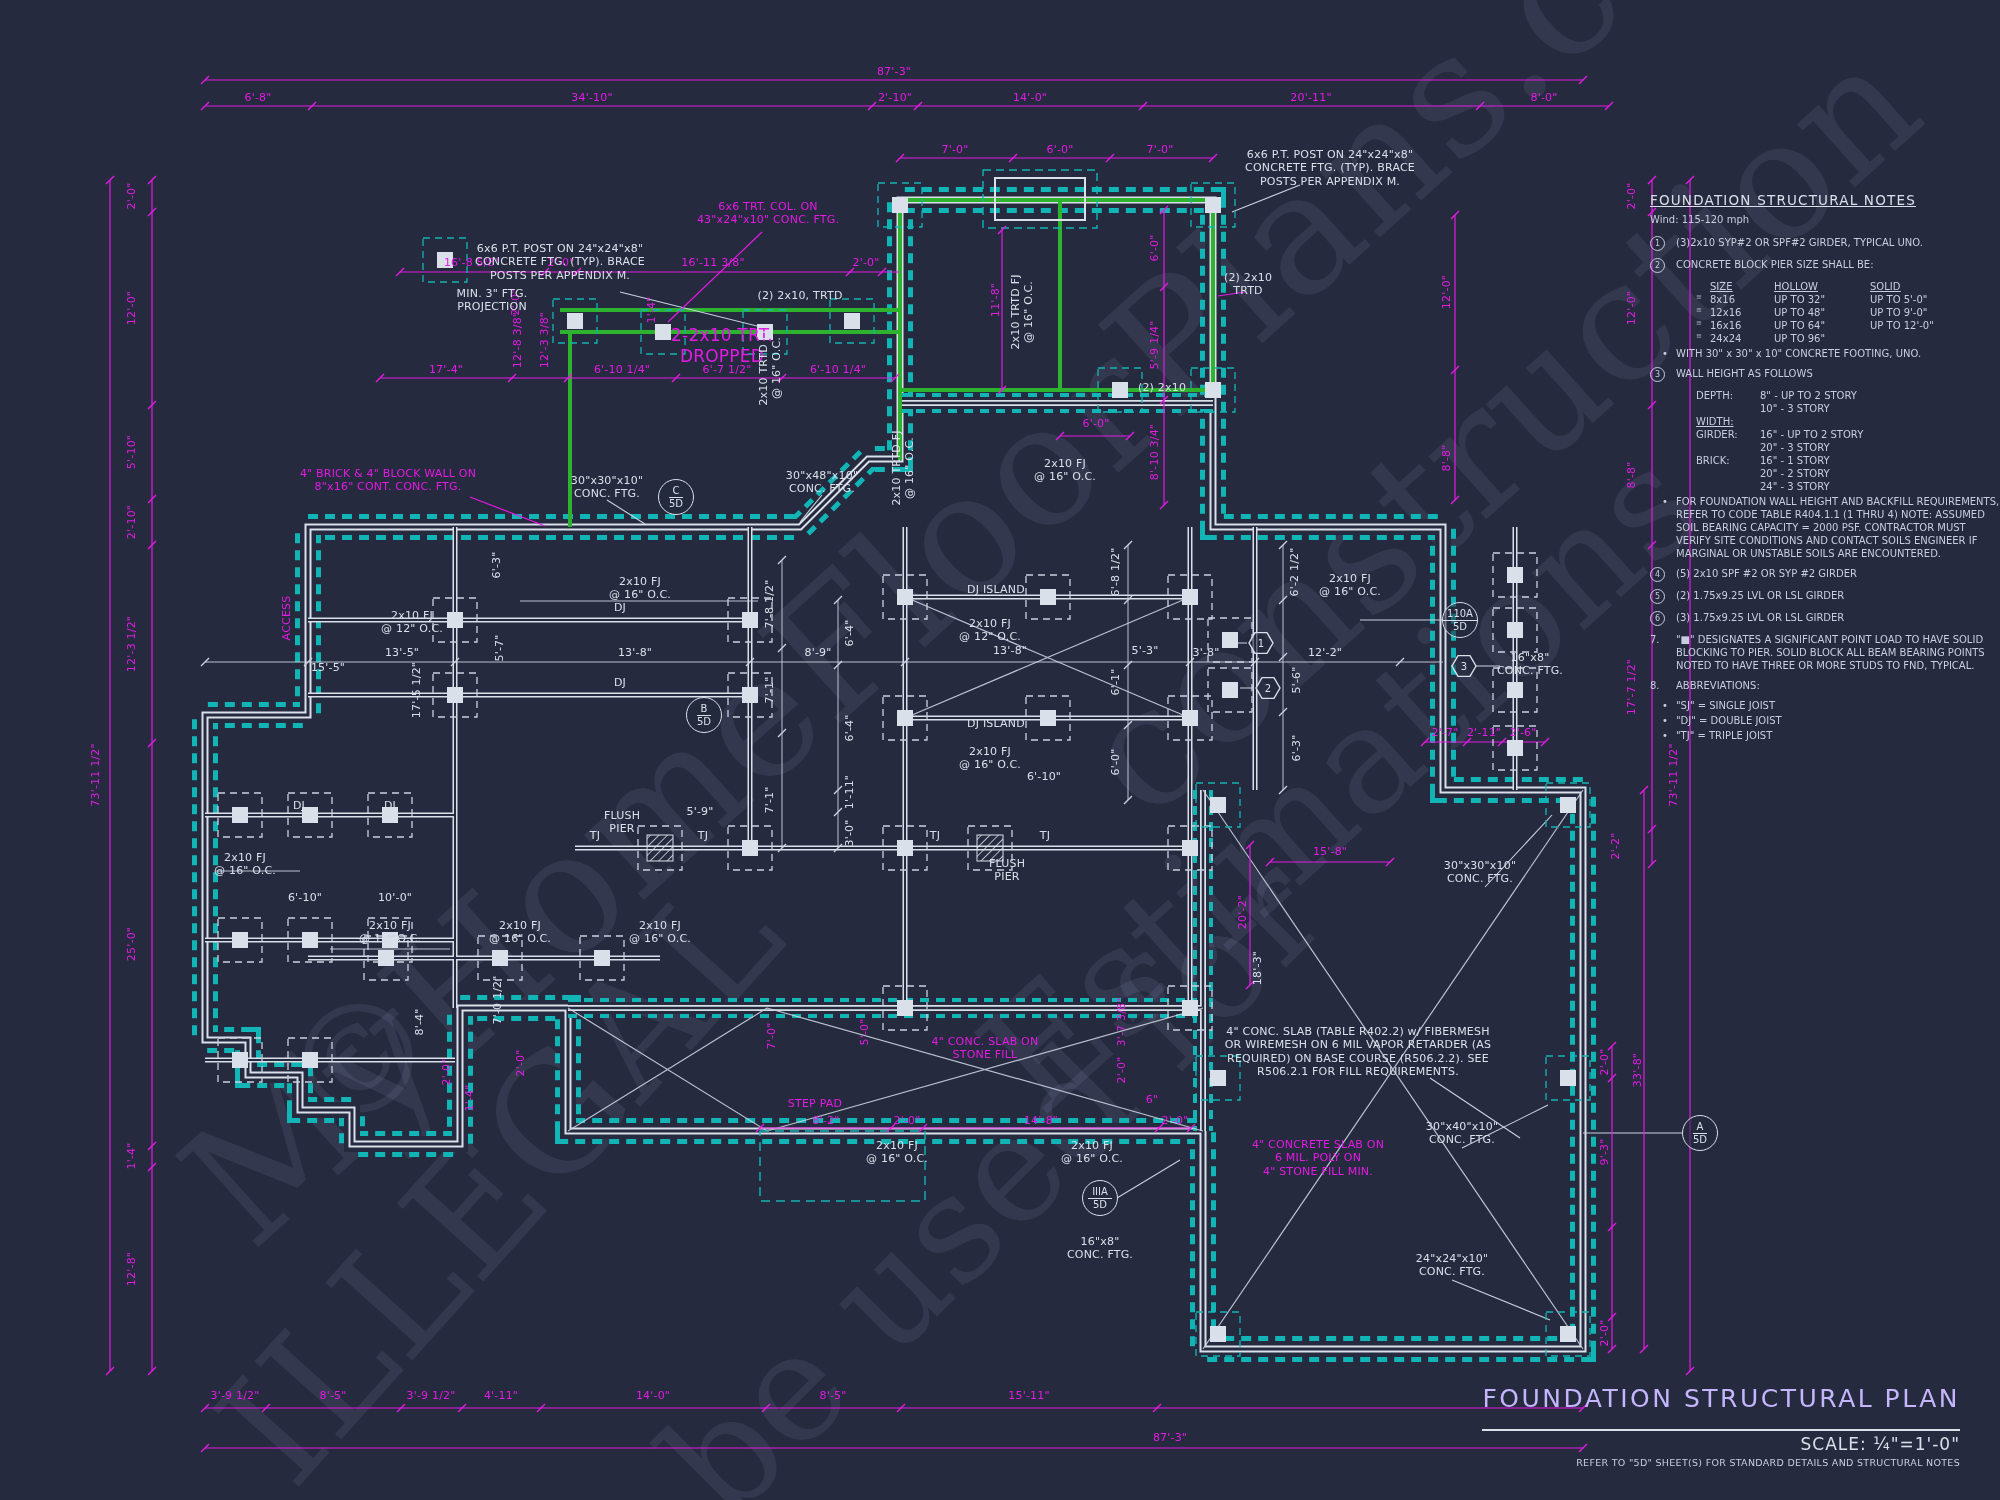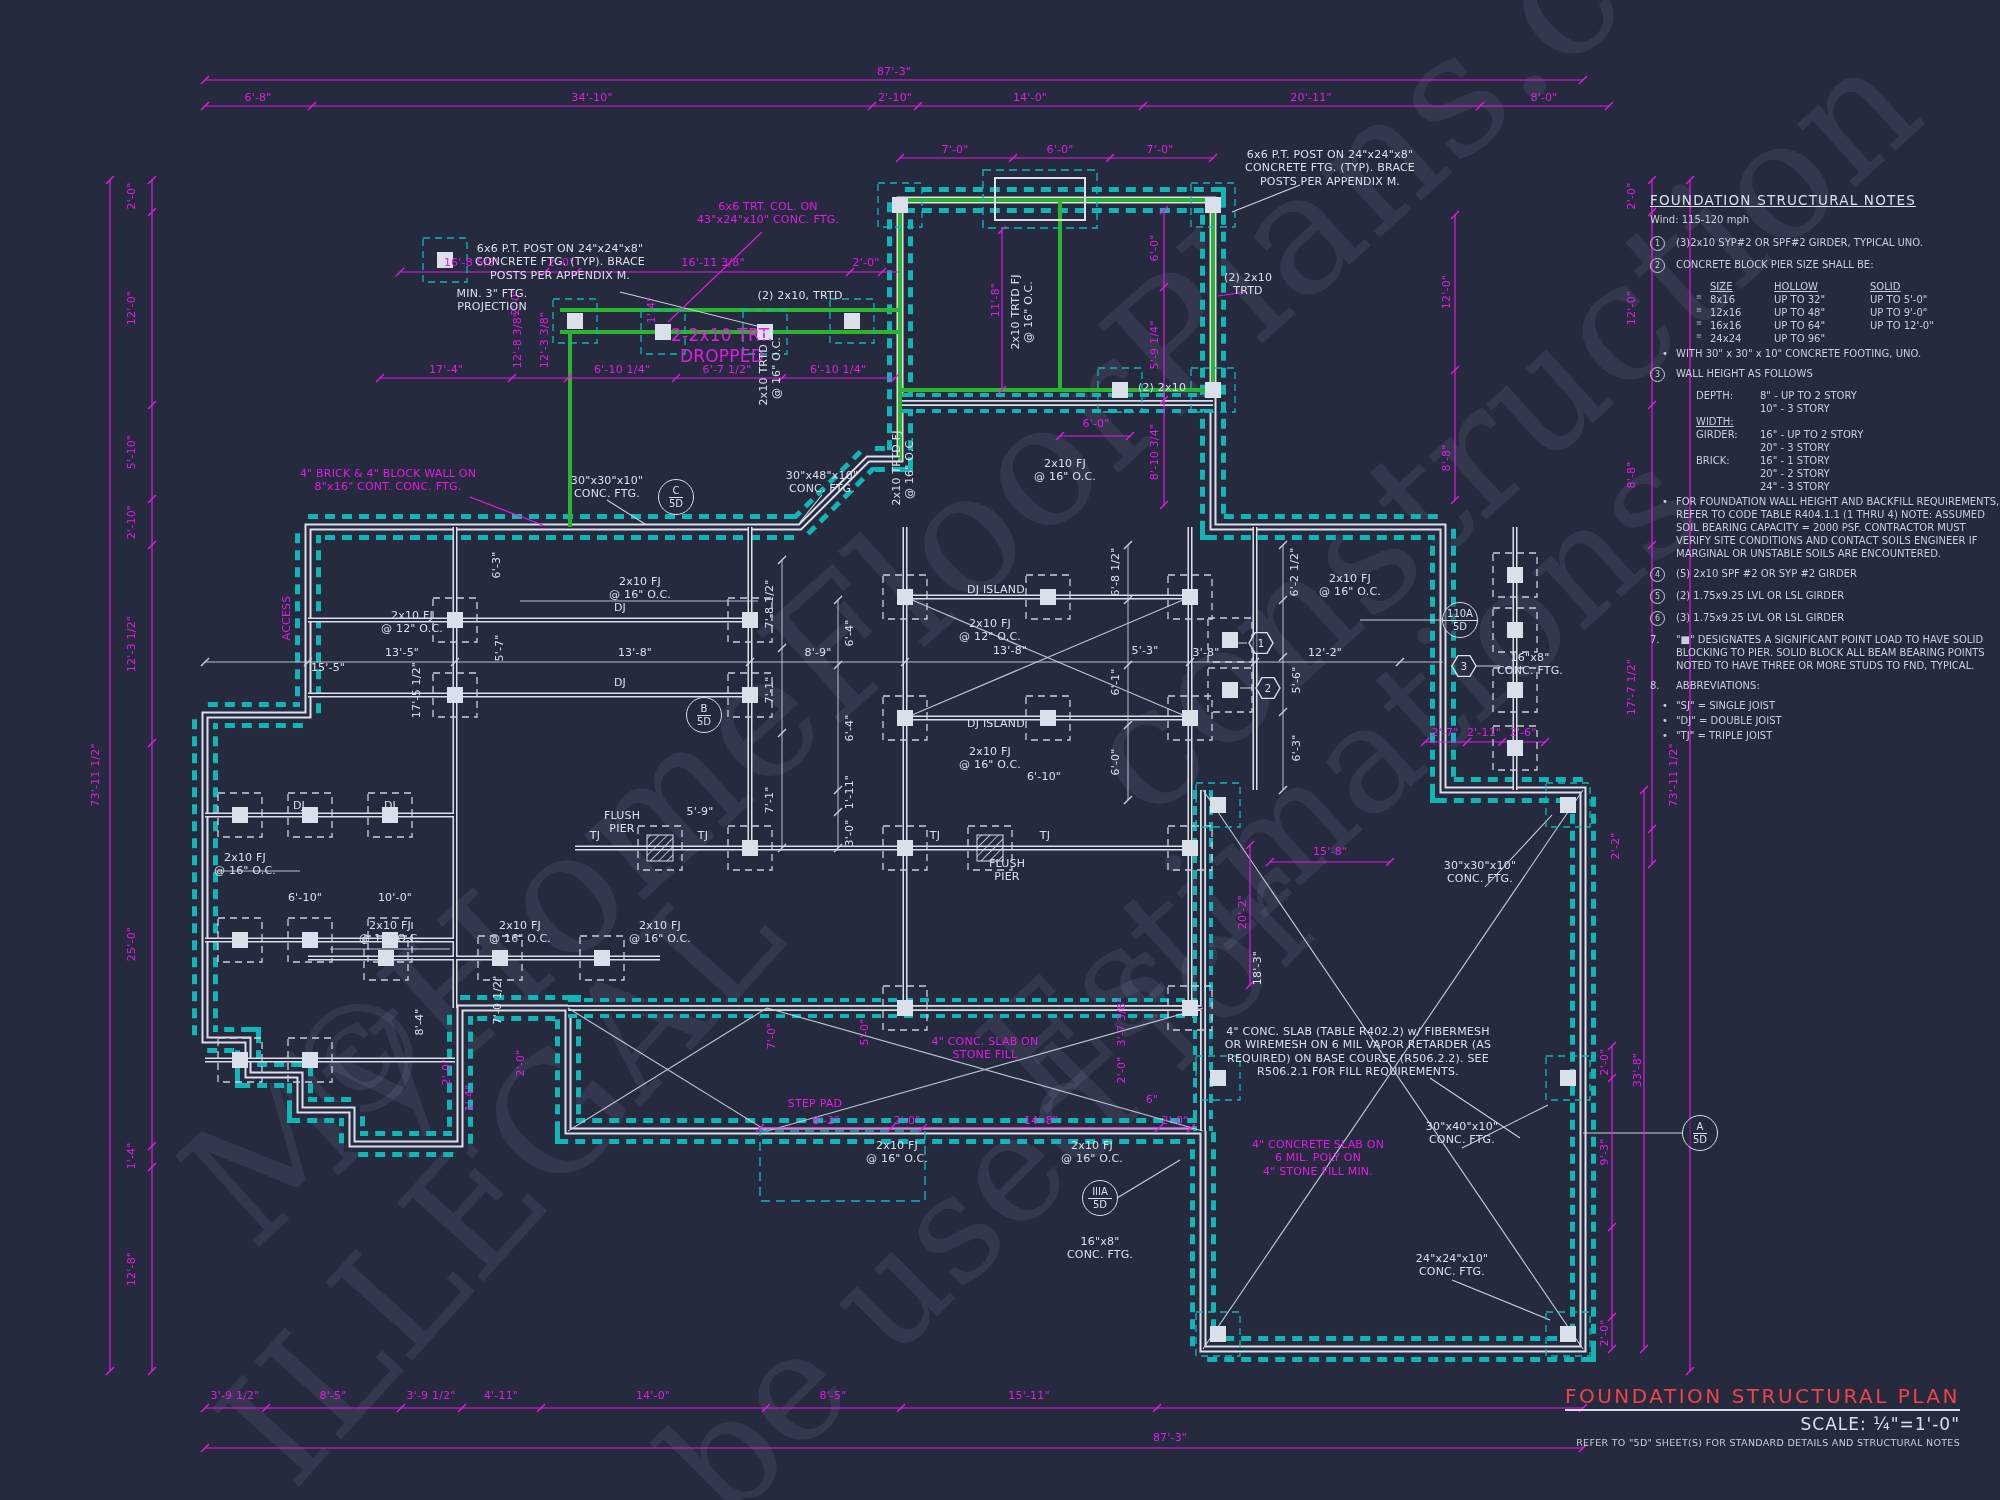--- a/index.html
+++ b/index.html
@@ -34,22 +34,22 @@
   .trow .m8{flex:0 0 14px;font-size:7px;opacity:.8;}
   .trow .c1{flex:0 0 64px;}.trow .c2{flex:0 0 96px;}.trow .c3{flex:0 0 96px;}
   .thead span{text-decoration:underline;}
   .kv{display:flex;margin-left:46px;}
   .kv .klab{flex:0 0 64px;}
   .kv .klab.u{text-decoration:underline;}
   .bullet{display:flex;margin:2px 0 2px 12px;}
   .bullet .nmark{flex:0 0 14px;}
   
   .titleblock{position:absolute;right:40px;top:1384px;width:520px;text-align:right;z-index:3;}
-  .titleblock h1{margin:0;font-weight:normal;font-size:20px;letter-spacing:2.5px;color:#ef4444;
-                 border-bottom:2px solid #d9e0ea;display:inline-block;padding-bottom:1px;}
+  .titleblock h1{margin:0;font-weight:normal;font-size:25px;letter-spacing:2.5px;color:#c4b5fd;
+                 border-bottom:2px solid #d9e0ea;display:inline-block;padding-bottom:16px;}
   .titleblock .scale{font-size:17px;color:#d9e0ea;margin-top:3px;letter-spacing:1px;}
   .titleblock .ref{font-size:9.5px;color:#c6cfdd;margin-top:3px;letter-spacing:.3px;}
 </style>
 </head>
 <body>
 
 <div class="canvas">
 
   <div class="wm-layer">
       <div class="wm" style="left: 1000px; top: 500px; font-size: 170px; transform: translate(-50%, -50%) rotate(-42deg);">MyHomeFloorPlans.com</div>

